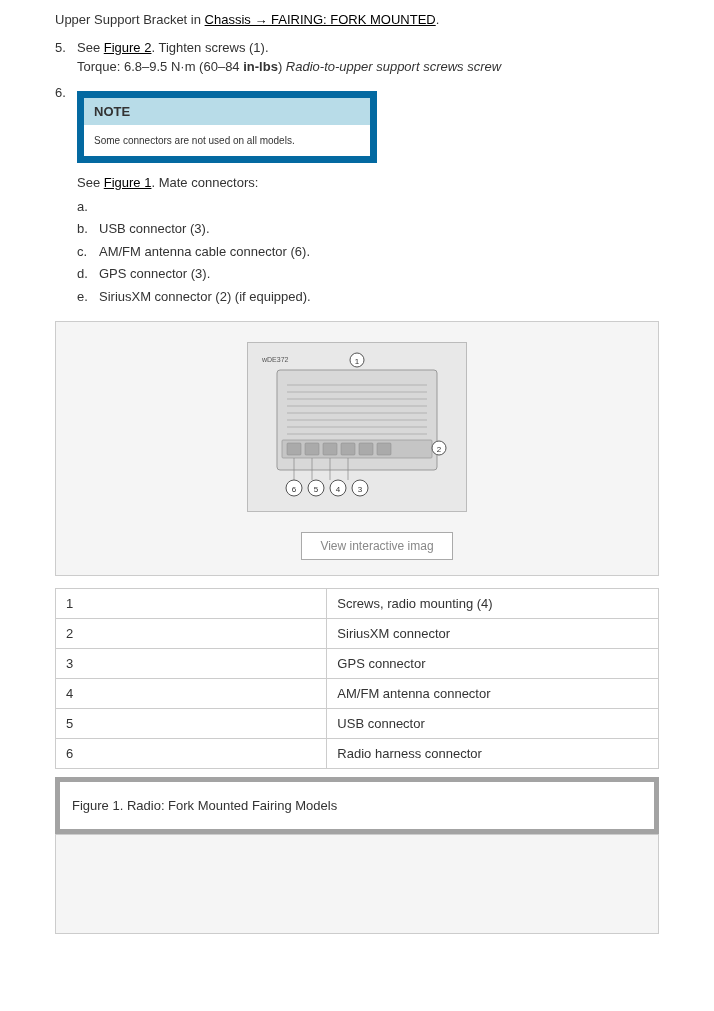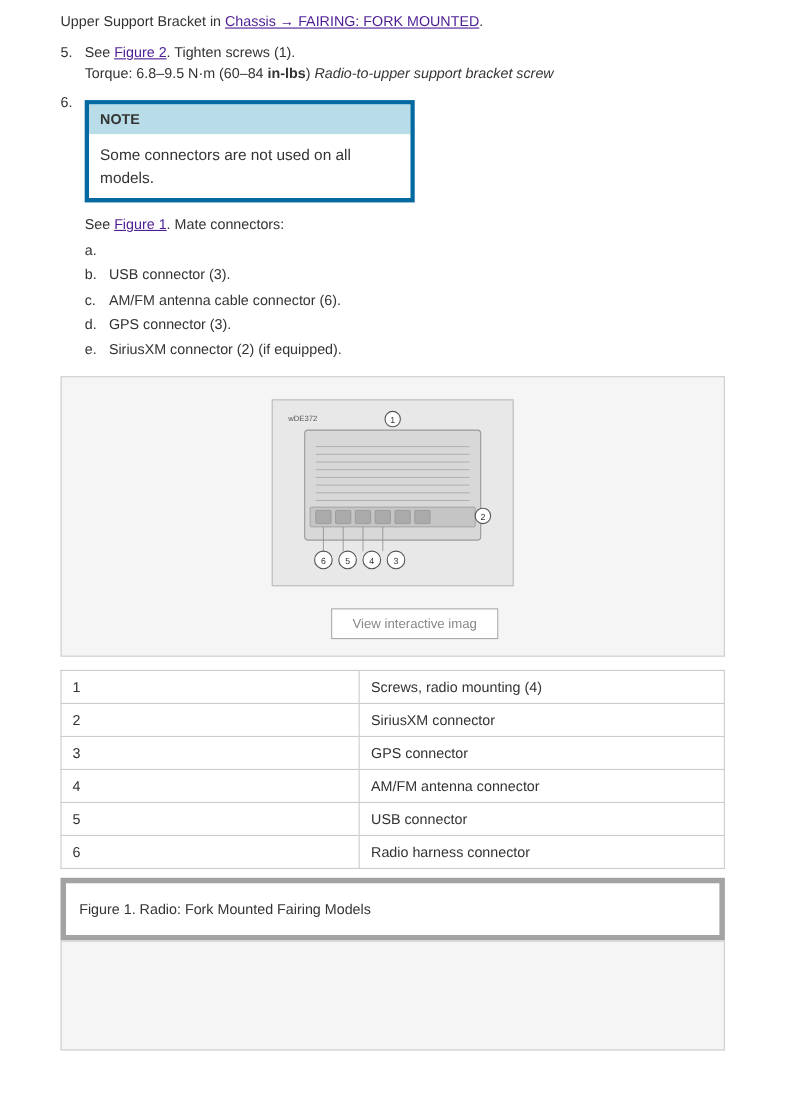--- a/index.html
+++ b/index.html
@@ -13,57 +13,57 @@
       padding: 0;
     }
     .page-container {
       padding: 10px 55px 20px 55px;
     }
     .intro-text {
       margin-bottom: 8px;
       line-height: 1.5;
     }
     a {
-      color: #4c1d95;
+      color: #000000;
       text-decoration: underline;
     }
     .step-list {
       list-style: none;
       padding: 0;
       margin: 0;
     }
     .step-item {
       display: flex;
       margin-bottom: 6px;
       line-height: 1.5;
     }
     .step-number {
       min-width: 22px;
       font-weight: normal;
     }
     .step-content {
       flex: 1;
     }
     .note-box {
-      border: 4px solid #0369a1;
+      border: 7px solid #0369a1;
       background: #e8f4f8;
       margin: 8px 0 10px 0;
       padding: 0;
       max-width: 300px;
     }
     .note-header {
       background: #b8dce8;
       padding: 4px 10px;
       font-weight: bold;
       font-size: 13px;
     }
     .note-body {
       padding: 8px 10px;
       background: #fff;
-      font-size: 14px;
+      font-size: 10px;
     }
     .sub-list {
       list-style: none;
       padding: 0;
       margin: 4px 0 0 0;
     }
     .sub-item {
       display: flex;
       margin-bottom: 3px;
       line-height: 1.5;
@@ -159,21 +159,21 @@
 
   <ol class="step-list">
 
     <li class="step-item">
       <span class="step-number">5.</span>
       <div class="step-content">
         <div>
           See <a href="#">Figure 2</a>. Tighten screws (1).
         </div>
         <div class="torque-line">
-          Torque: 6.8–9.5 N·m (60–84 <strong>in-lbs</strong>) <em>Radio-to-upper support bracket screw</em>
+          Torque: 6.8–9.5 N·m (60–84 <strong>in-lbs</strong>) <em>Radio-to-upper support screws screw</em>
         </div>
       </div>
     </li>
 
     <li class="step-item">
       <span class="step-number">6.</span>
       <div class="step-content">
 
         <div class="note-box">
           <div class="note-header">NOTE</div>

